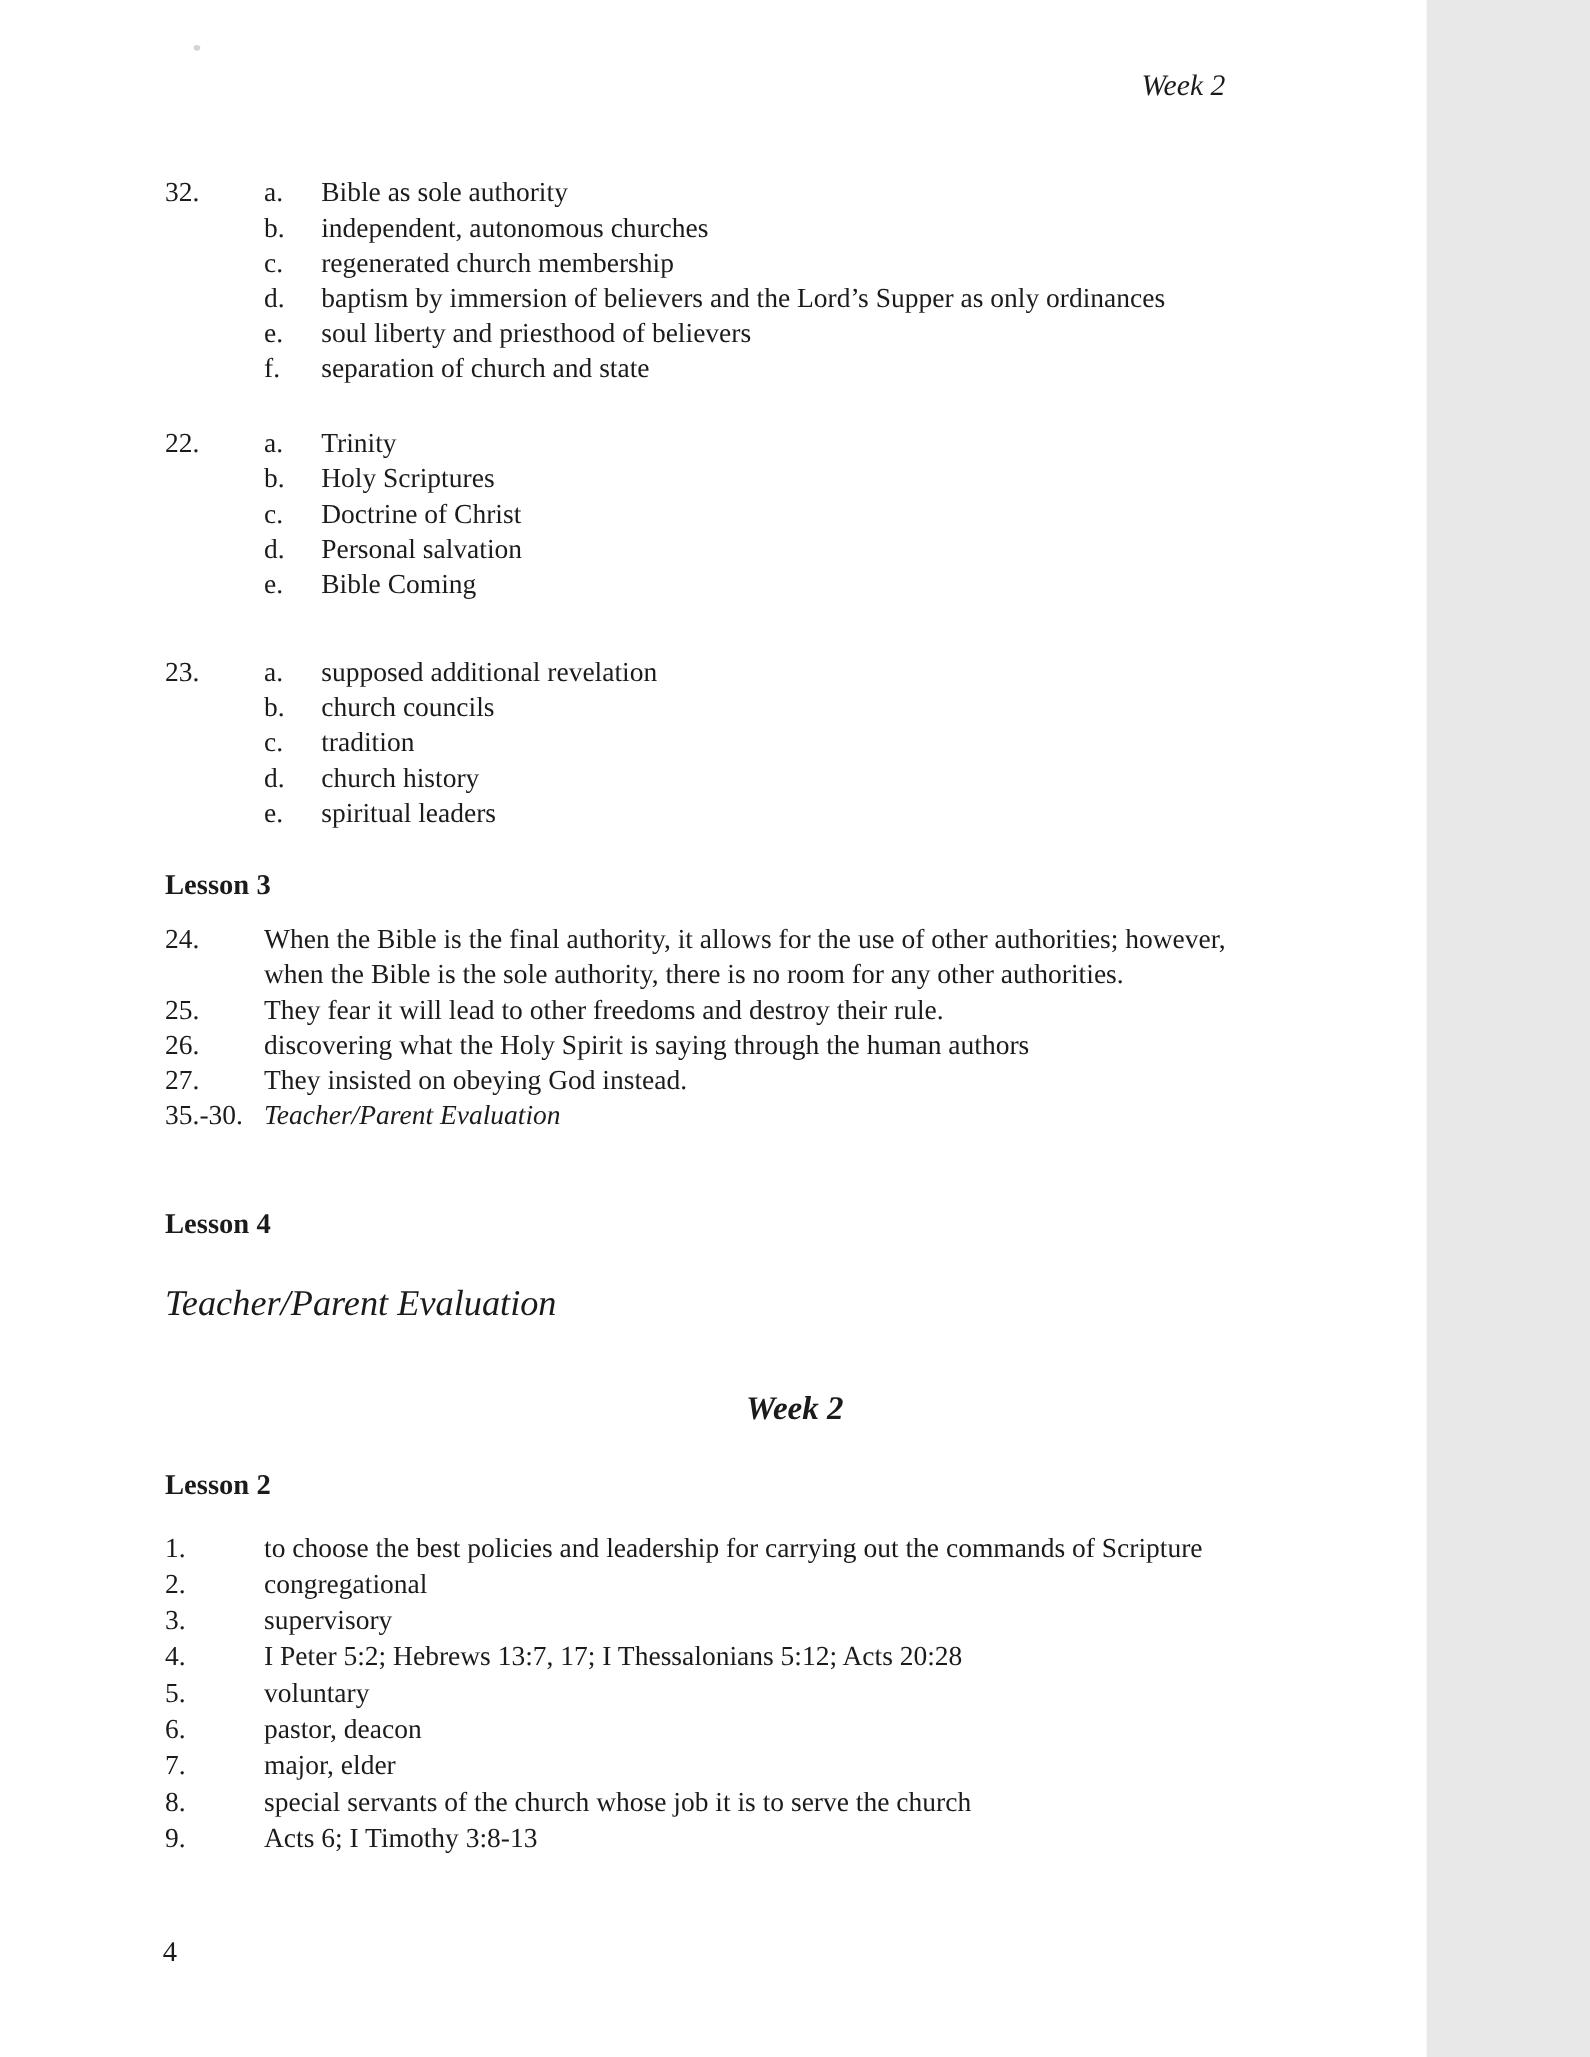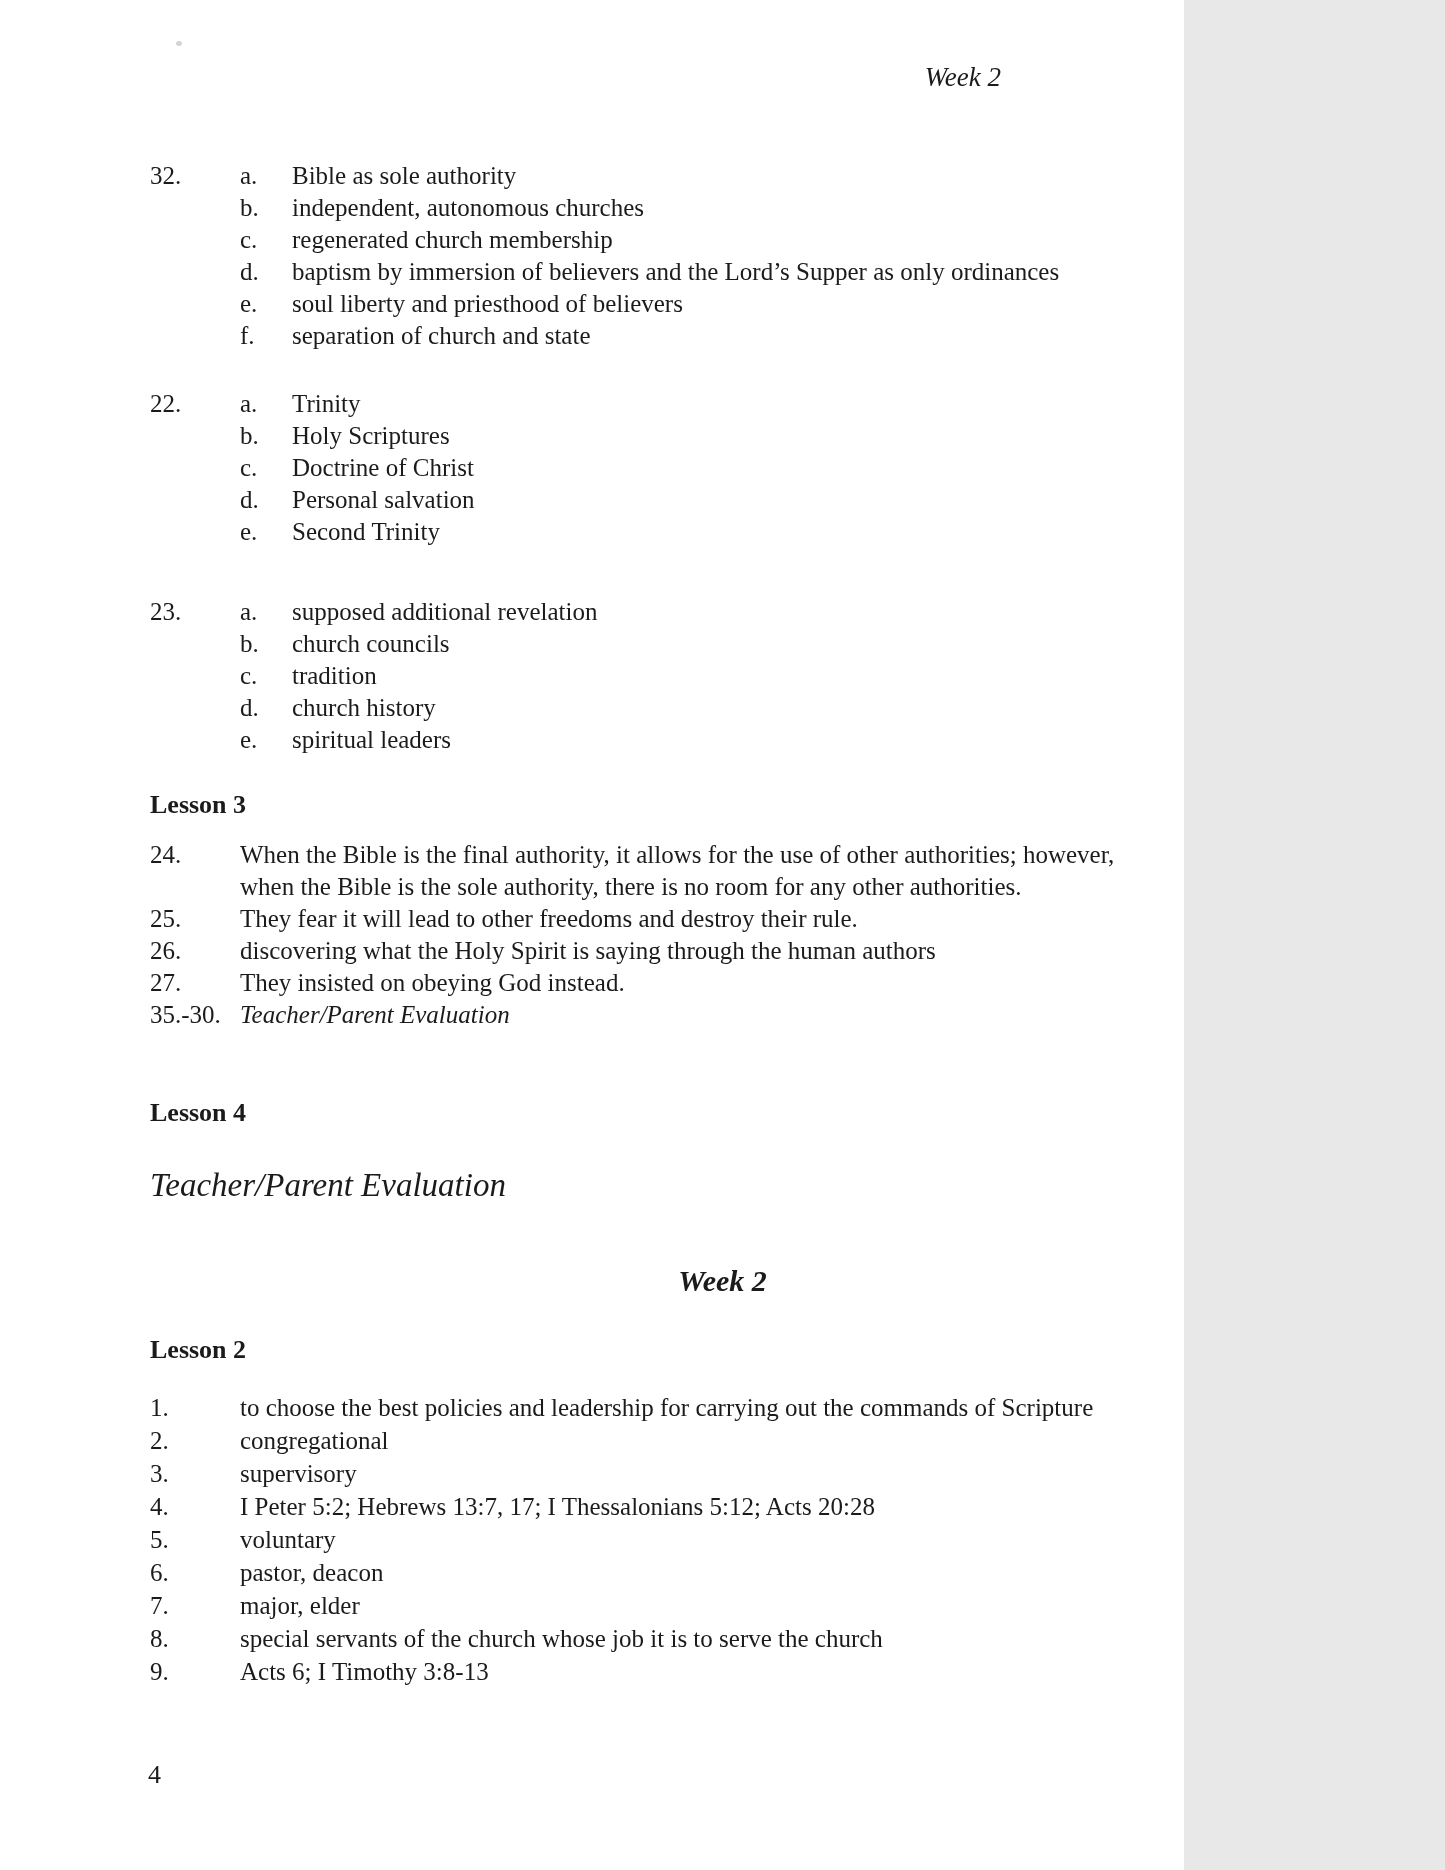--- a/index.html
+++ b/index.html
@@ -1,18 +1,18 @@
 <!DOCTYPE html>
 <html><head>
 <meta charset="utf-8">
 <style>
   html, body { margin: 0; padding: 0; background: #e8e8e8; }
   .page {
     position: relative;
-    width: 1184px;
+    width: 1297px;
     height: 1870px;
     background: #ffffff;
     font-family: "Liberation Serif", "DejaVu Serif", serif;
     color: #1b1b1b;
     overflow: hidden;
   }
   .block { position: absolute; left: 150px; }
   .full-block { position: absolute; left: 0; width: 1445px; }
 
   
@@ -145,21 +145,21 @@
       <span>Doctrine of Christ</span>
     </div>
     <div class="qrow">
       <span></span>
       <span>d.</span>
       <span>Personal salvation</span>
     </div>
     <div class="qrow">
       <span></span>
       <span>e.</span>
-      <span>Second Trinity</span>
+      <span>Bible Coming</span>
     </div>
   </div>
 
   <div class="block" style="top:596px">
     <div class="qrow">
       <span>23.</span>
       <span>a.</span>
       <span>supposed additional revelation</span>
     </div>
     <div class="qrow">

